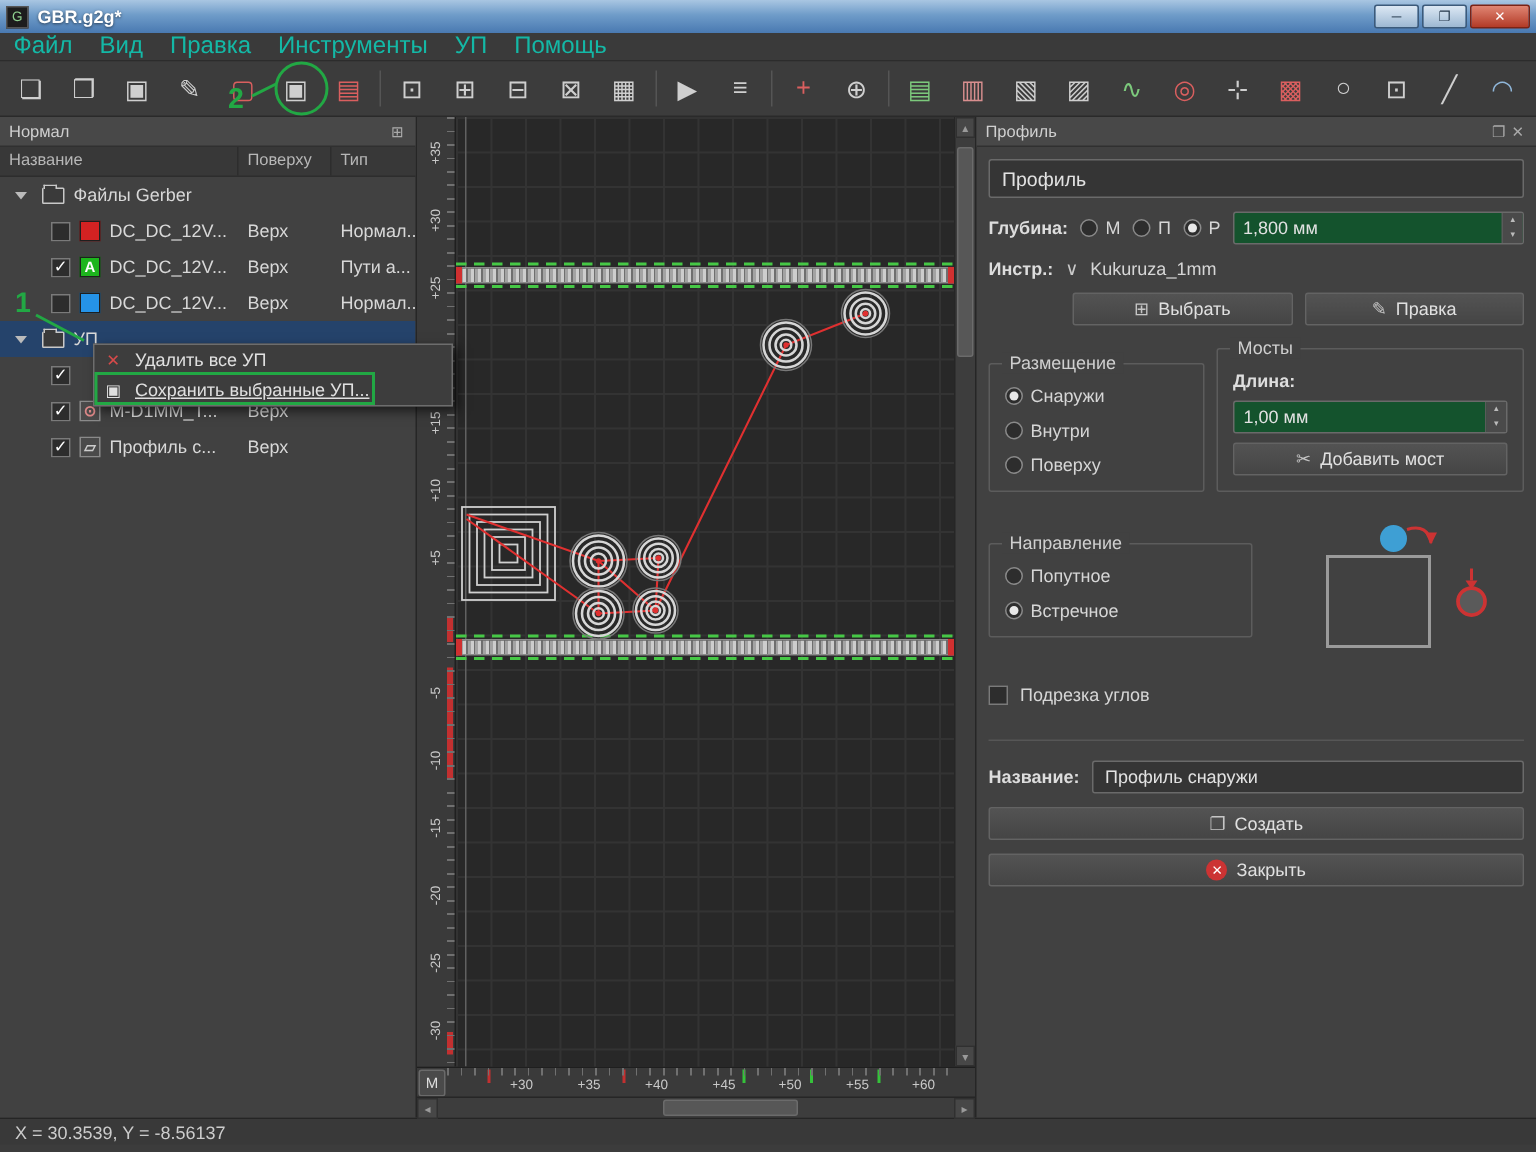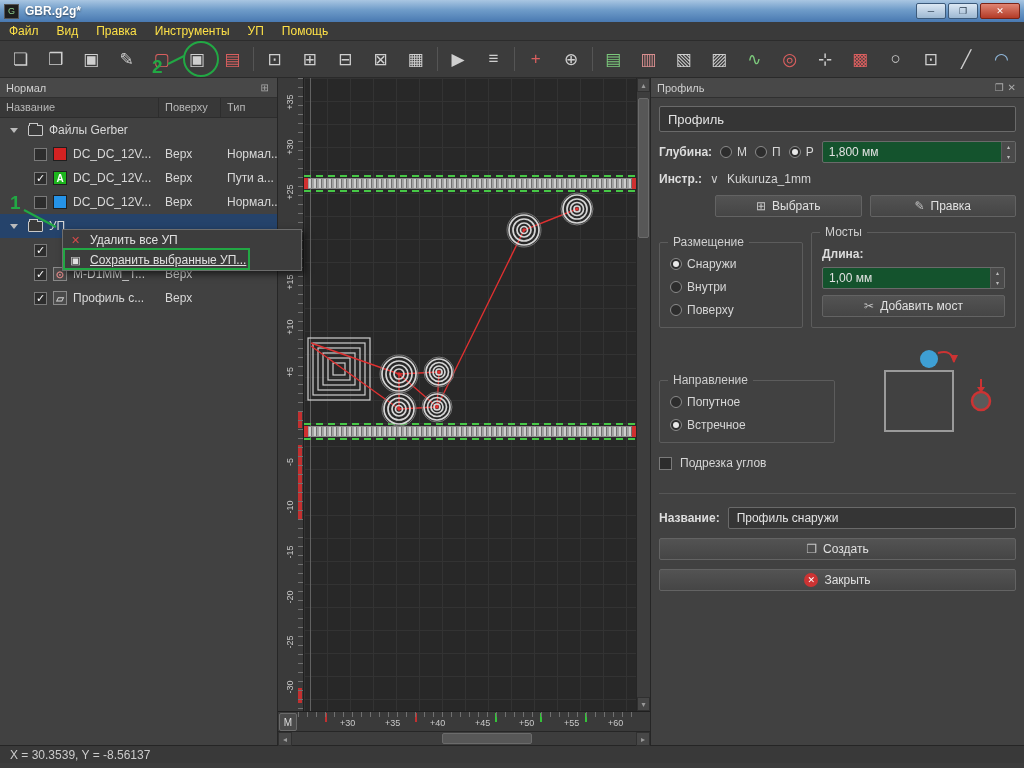--- a/index.html
+++ b/index.html
@@ -9,21 +9,21 @@
   
   .titlebar{height:22px;background:linear-gradient(180deg,#a9c6e2 0%,#6f9cc9 45%,#4979b1 100%);display:flex;align-items:center;padding:0 4px;gap:6px}
   .app-icon{width:15px;height:15px;background:#1d1d1d;border:1px solid #555;color:#8fd08f;font-size:9px;line-height:13px;text-align:center}
   .win-title{color:#fff;font-weight:bold;font-size:12px;text-shadow:0 1px 2px rgba(0,0,0,.55);flex:1}
   .win-controls{display:flex;gap:2px}
   .wbtn{width:30px;height:16px;border:1px solid #3c5a7a;border-radius:2px;background:linear-gradient(180deg,#dce8f4,#9db8d2);color:#24374a;font-size:9px;line-height:14px;text-align:center}
   .wbtn.close{width:40px;background:linear-gradient(180deg,#e08573,#b33b27);color:#fff;border-color:#7a2316}
 
   
   .menubar{height:19px;background:#3a3a3a;border-bottom:1px solid #2c2c2c;display:flex;align-items:center}
-  .menu-item{padding:2px 9px;color:#fde047;font-size:12px}
+  .menu-item{padding:2px 9px;color:#14b8a6;font-size:16px}
   .toolbar{height:37px;background:#3c3c3c;border-bottom:1px solid #2a2a2a;display:flex;align-items:center;padding:0 8px 0 6px;gap:6px;position:relative}
   .tb{width:30px;height:30px;display:flex;align-items:center;justify-content:center;font-size:17px;color:#cfcfcf;border:1px solid transparent;border-radius:2px}
   .tb.red{color:#da5f5f}.tb.green{color:#7cc97c}.tb.pink{color:#d98f8f}.tb.blue{color:#8fb6d9}
   .tsep{width:1px;height:24px;background:#555}
   .tb-right{margin-left:auto}
 
   
   .main{height:667px;display:flex}
 
   
@@ -471,21 +471,21 @@
               </div>
             </div>
             <button class="btn">
               <span class="bic">✂</span>
               <span>Добавить мост</span>
             </button>
           </div>
         </div>
       </div>
 
-      <div class="frow" style="align-items:flex-end;margin-top:6px">
+      <div class="frow" style="align-items:center;margin-top:6px">
         <div class="group" style="width:176px">
           <span class="gtitle">Направление</span>
           <div style="display:flex;flex-direction:column;gap:9px">
             <span class="ritem">
                 <span class="radio"></span>
                 <span>Попутное</span>
               </span>
             <span class="ritem">
                 <span class="radio checked"></span>
                 <span>Встречное</span>

